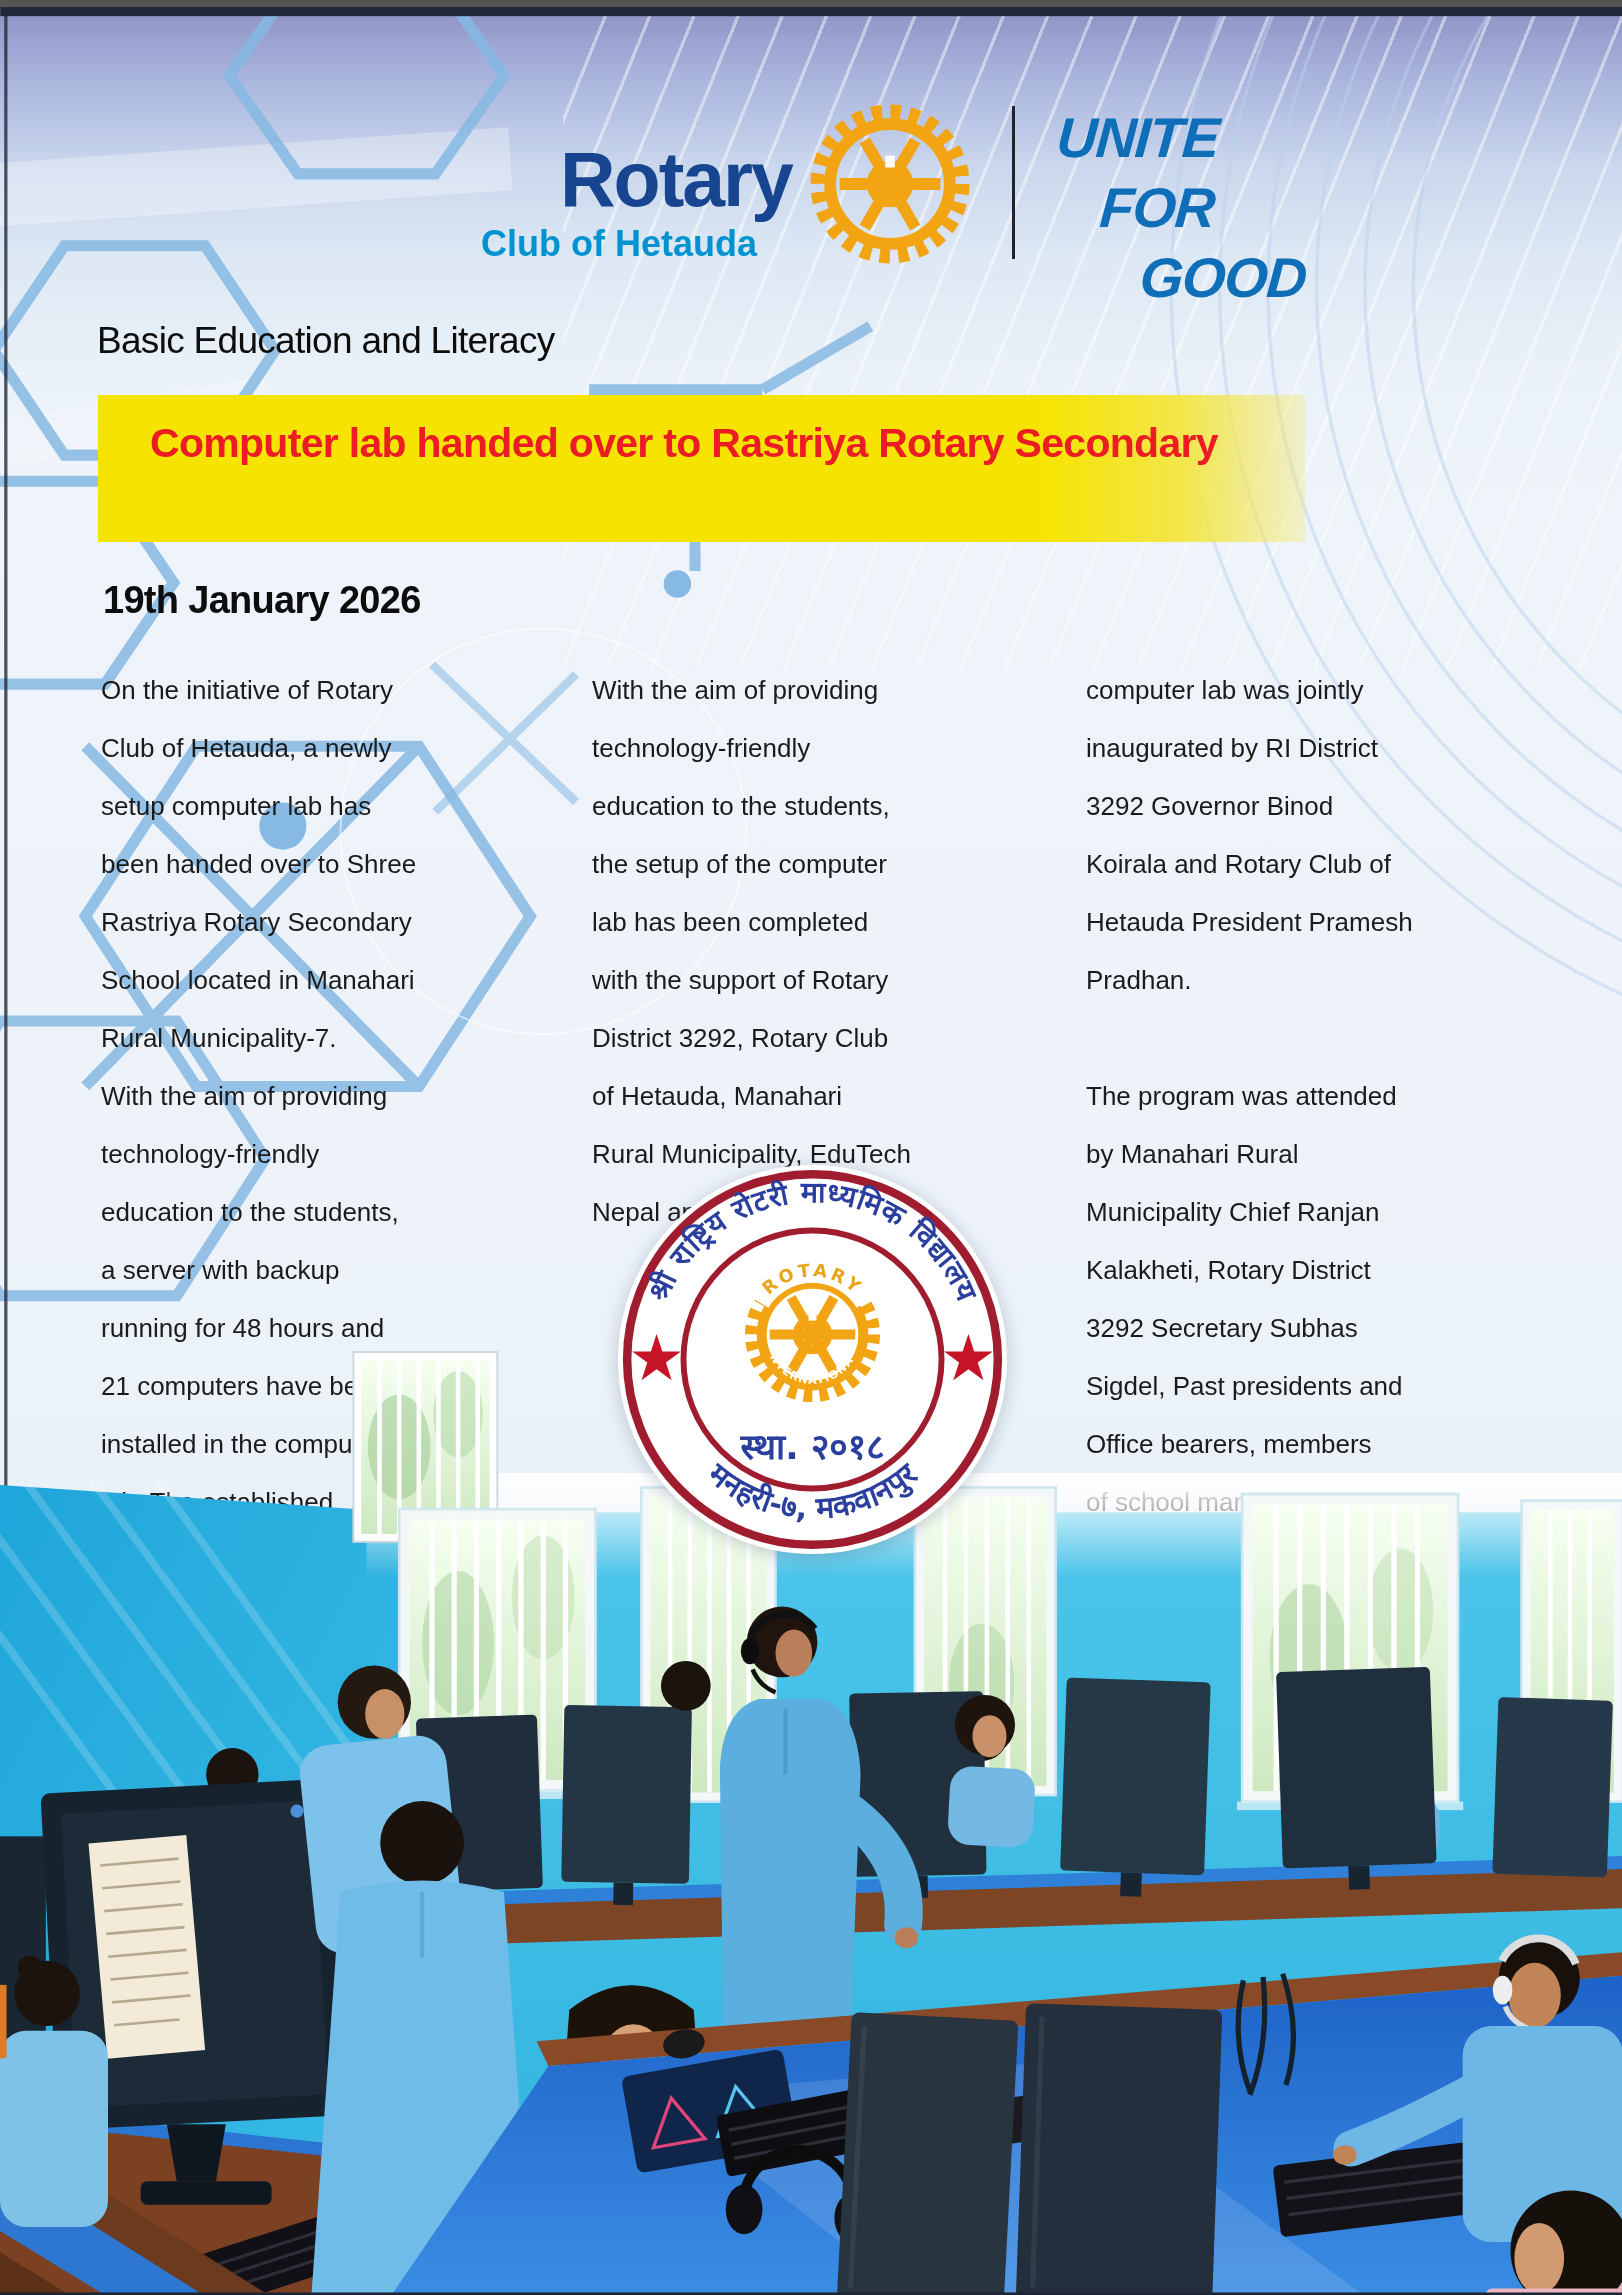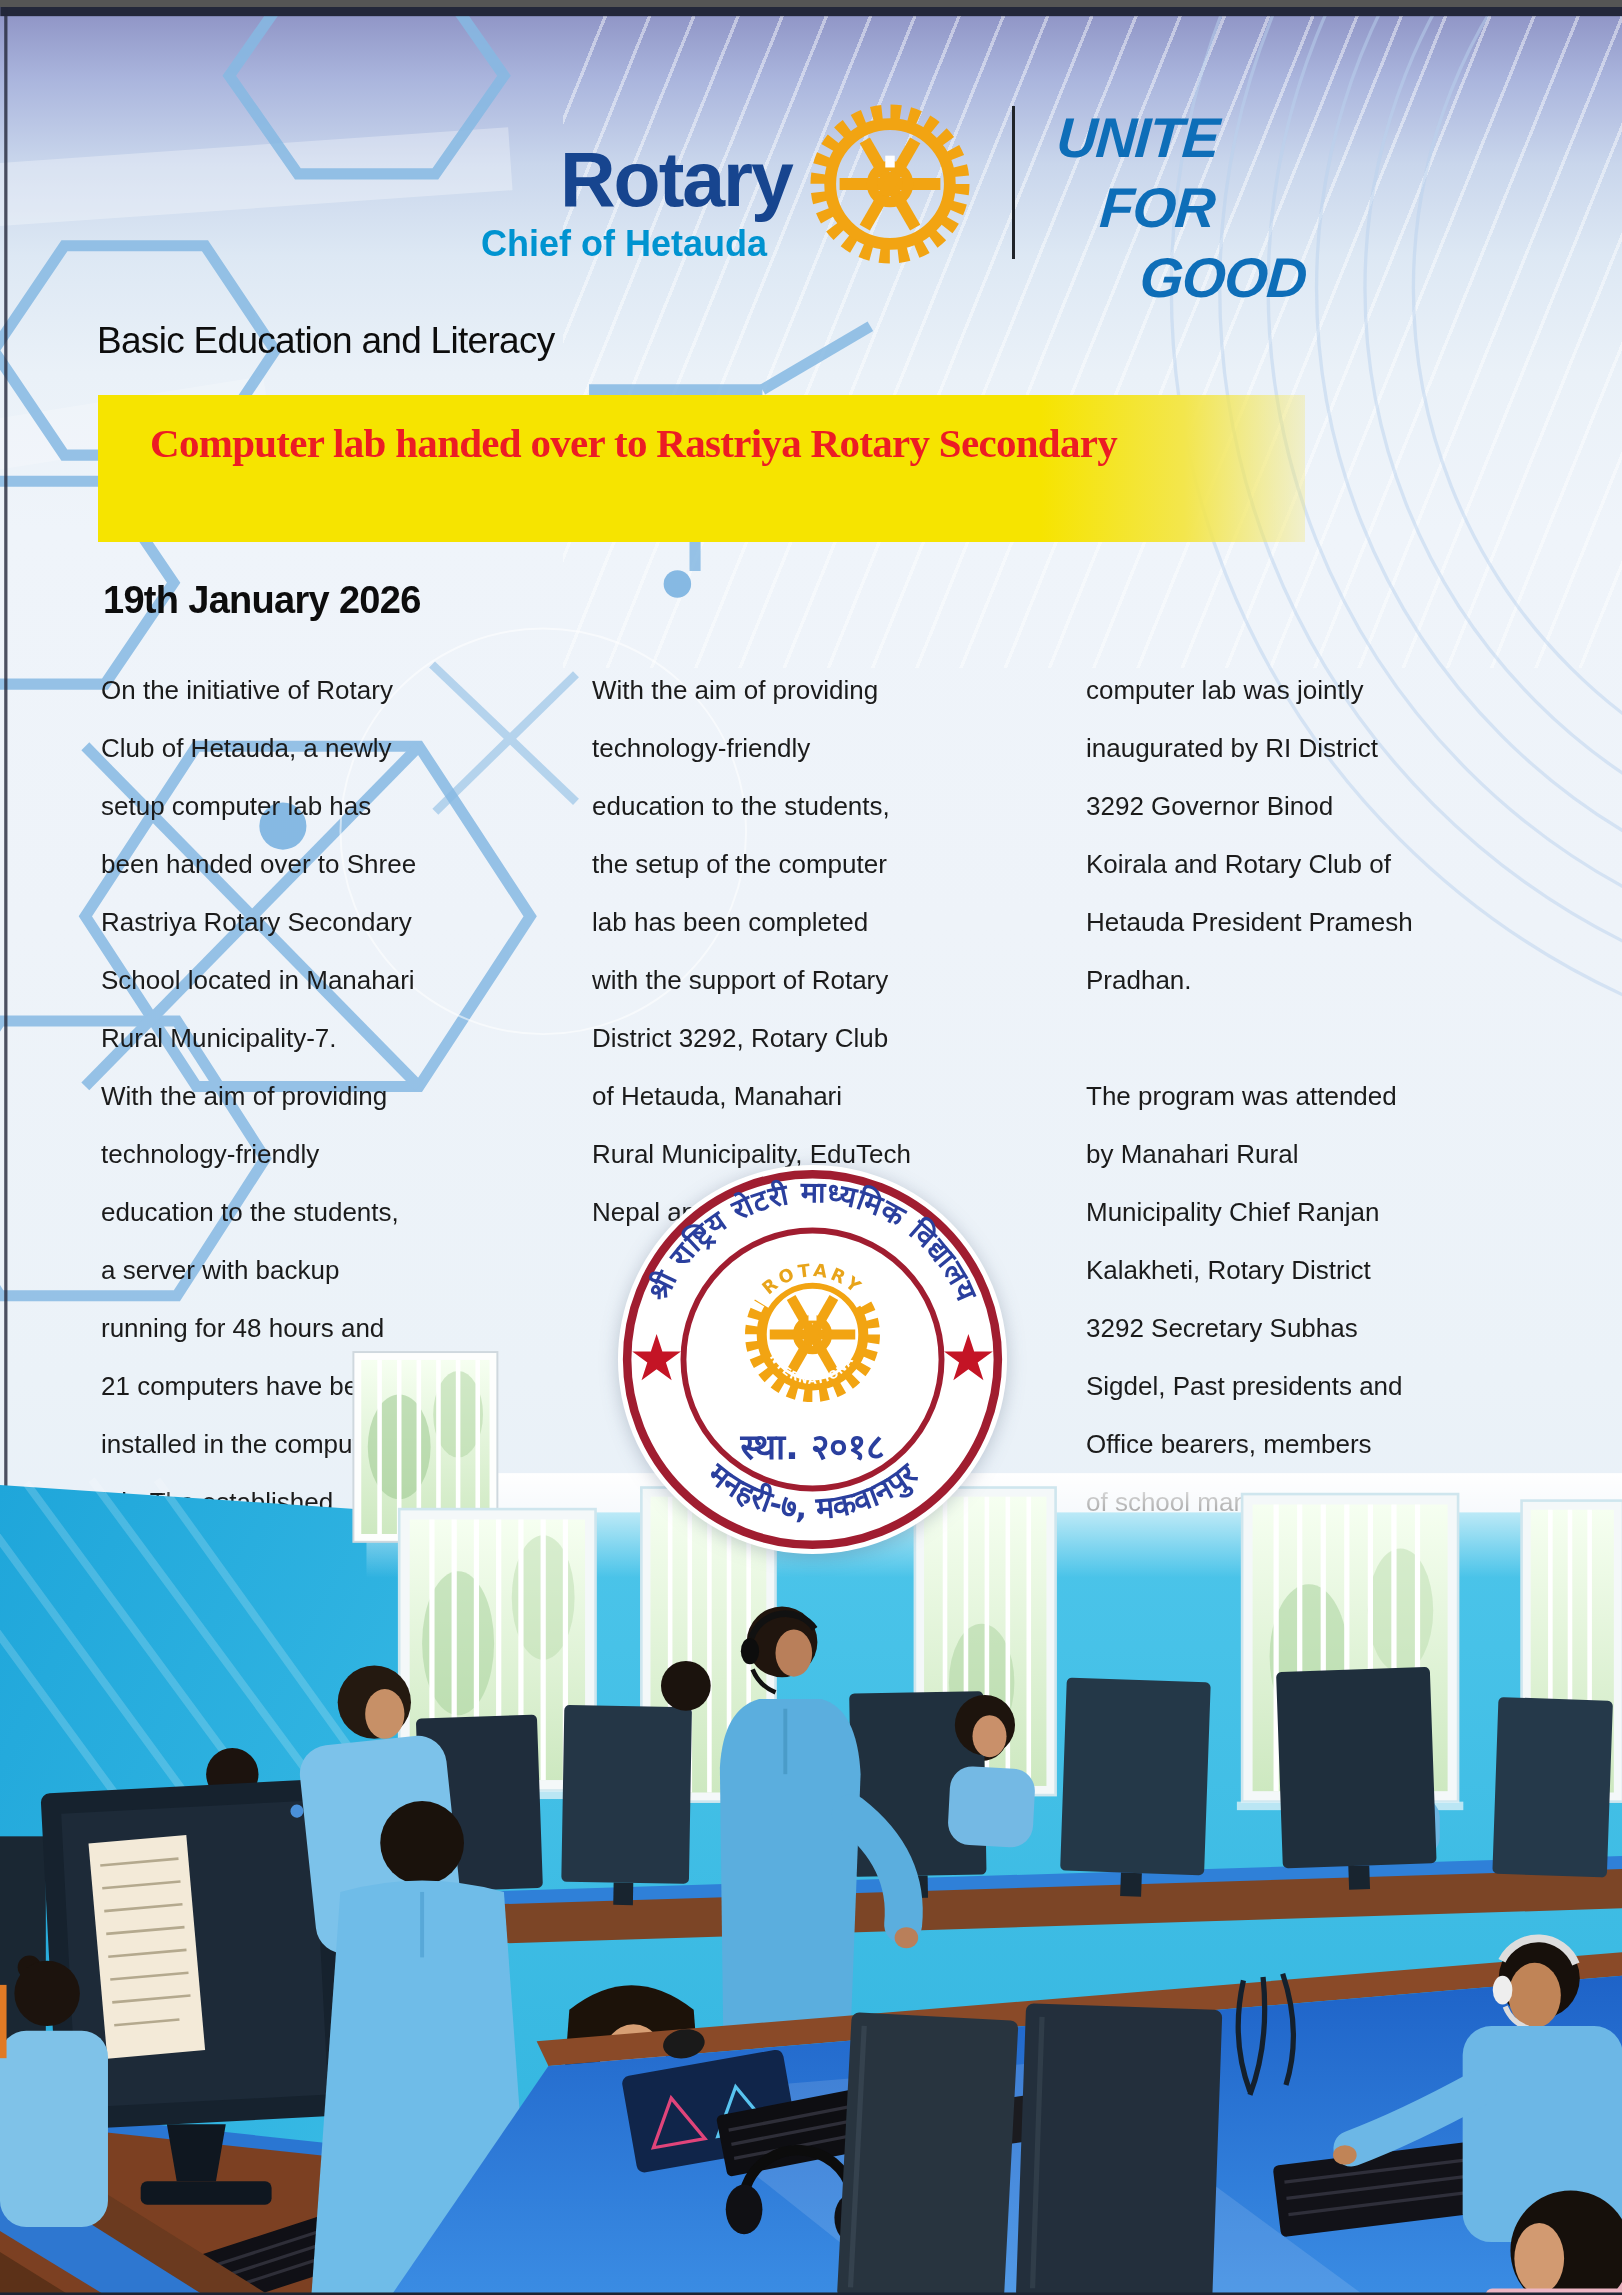--- a/index.html
+++ b/index.html
@@ -24,21 +24,21 @@
   .divider{left:1012px;top:99px;width:3.3px;height:153px;background:#20242a;}
   .tagline{left:1052px;top:96px;width:301px;color:#0e6eb8;font-weight:bold;font-style:italic;font-size:56px;line-height:70px;letter-spacing:-1.3px;transform:skewX(-4deg);}
   .tagline .t1{margin-left:0;}
   .tagline .t2{margin-left:48px;}
   .tagline .t3{margin-left:93px;}
   .category{left:97px;top:313px;font-size:37px;font-weight:normal;color:#0d0d0d;letter-spacing:-0.7px;}
   .banner{
     left:98px;top:388px;width:1207px;height:147px;
     background:linear-gradient(90deg,#f6e400 0%,#f6e400 78%,#f3e64d 90%,rgba(244,232,120,.35) 100%);
   }
-  .banner-text{margin:17px 0 0 52px;font-size:41px;line-height:62px;font-weight:bold;color:#ec1c24;letter-spacing:-0.7px;font-family:Liberation Serif, serif;}
+  .banner-text{margin:17px 0 0 52px;font-size:41px;line-height:62px;font-weight:bold;color:#ec1c24;letter-spacing:-0.7px;}
   .date{left:103px;top:572px;font-size:38px;font-weight:bold;color:#0d0d0d;letter-spacing:-0.7px;}
   .col{top:654px;font-size:26px;line-height:58px;color:#1b1b1b;white-space:pre;}
   .col1{left:101px;width:478px;}
   .col2{left:592px;width:481px;}
   .col3{left:1086px;width:471px;}
   .photo{left:0;top:1309px;width:1623px;height:987px;}
   .seal{left:616px;top:1156px;width:393px;height:393px;filter:drop-shadow(0 3.9px 9.2px rgba(40,60,90,.25));}
   svg text{font-family:"DejaVu Sans","Liberation Sans",sans-serif;}
 </style>
 </head>
@@ -92,21 +92,21 @@
       <circle cx="2980" cy="430" r="1042"></circle>
       <circle cx="2980" cy="430" r="1116"></circle>
       <circle cx="2980" cy="430" r="1190"></circle>
     </g>
     <circle cx="830" cy="1260" r="310" fill="none" stroke="rgba(255,255,255,.55)" stroke-width="3"></circle>
     <rect x="0" y="0" width="2480" height="14" fill="#23273a"></rect>
     <rect x="6" y="0" width="5" height="2270" fill="#23273a" opacity="0.8"></rect>
   </svg>
 
   <div class="abs brand-rotary">Rotary</div>
-  <div class="abs brand-club">Chief of Hetauda</div>
+  <div class="abs brand-club">Club of Hetauda</div>
   <svg class="abs" style="left:808px;top:95px" width="164" height="164" viewBox="0 0 250 250">
     <use href="#gearShape" transform="translate(125,125) scale(1.2)"></use>
   </svg>
   <div class="abs divider"></div>
   <div class="abs tagline">
     <div class="t1">UNITE</div>
     <div class="t2">FOR</div>
     <div class="t3">GOOD</div>
   </div>
 

